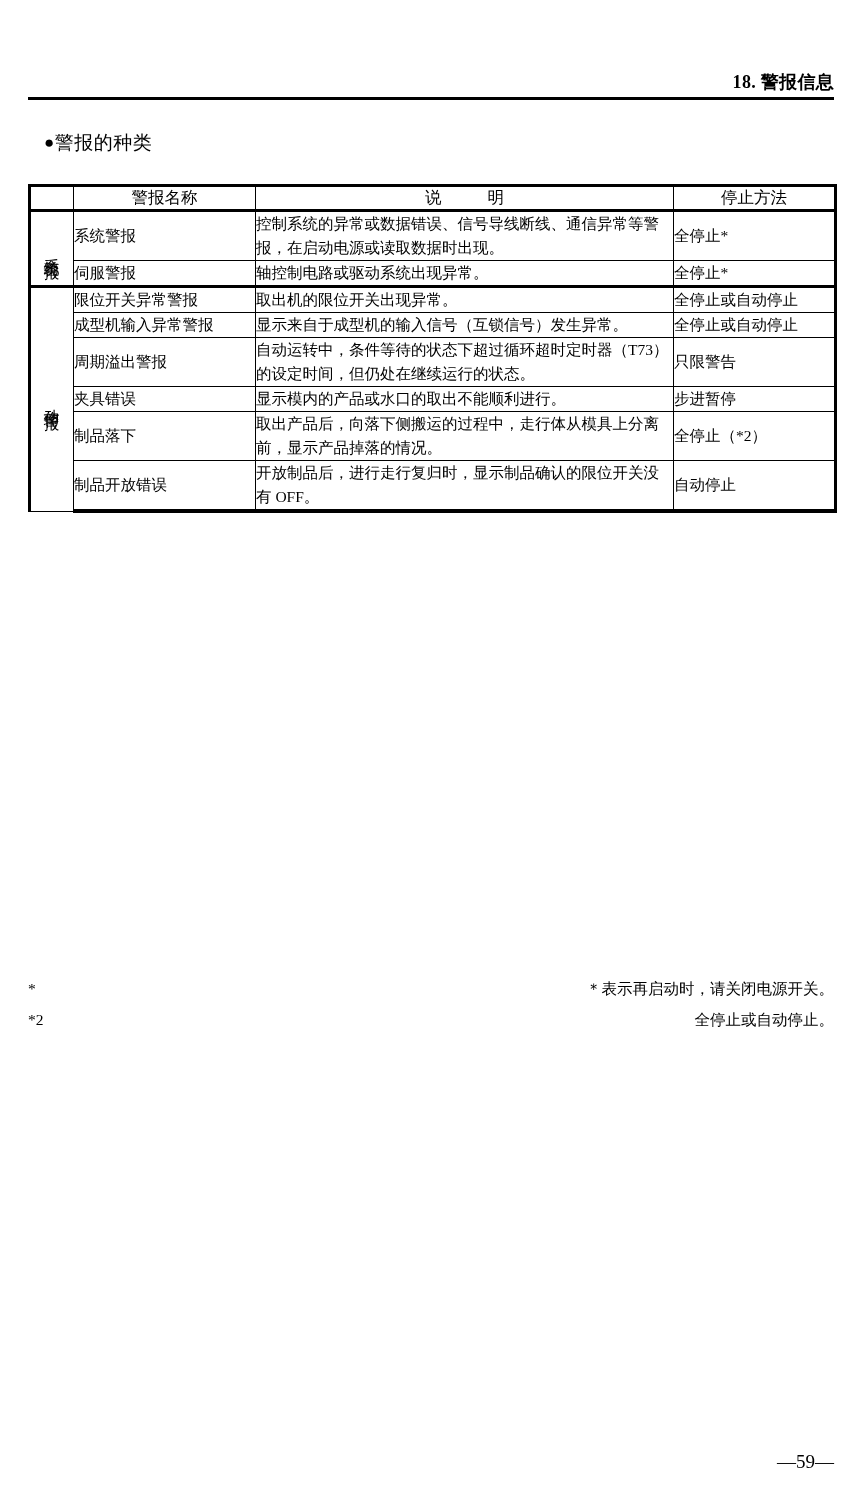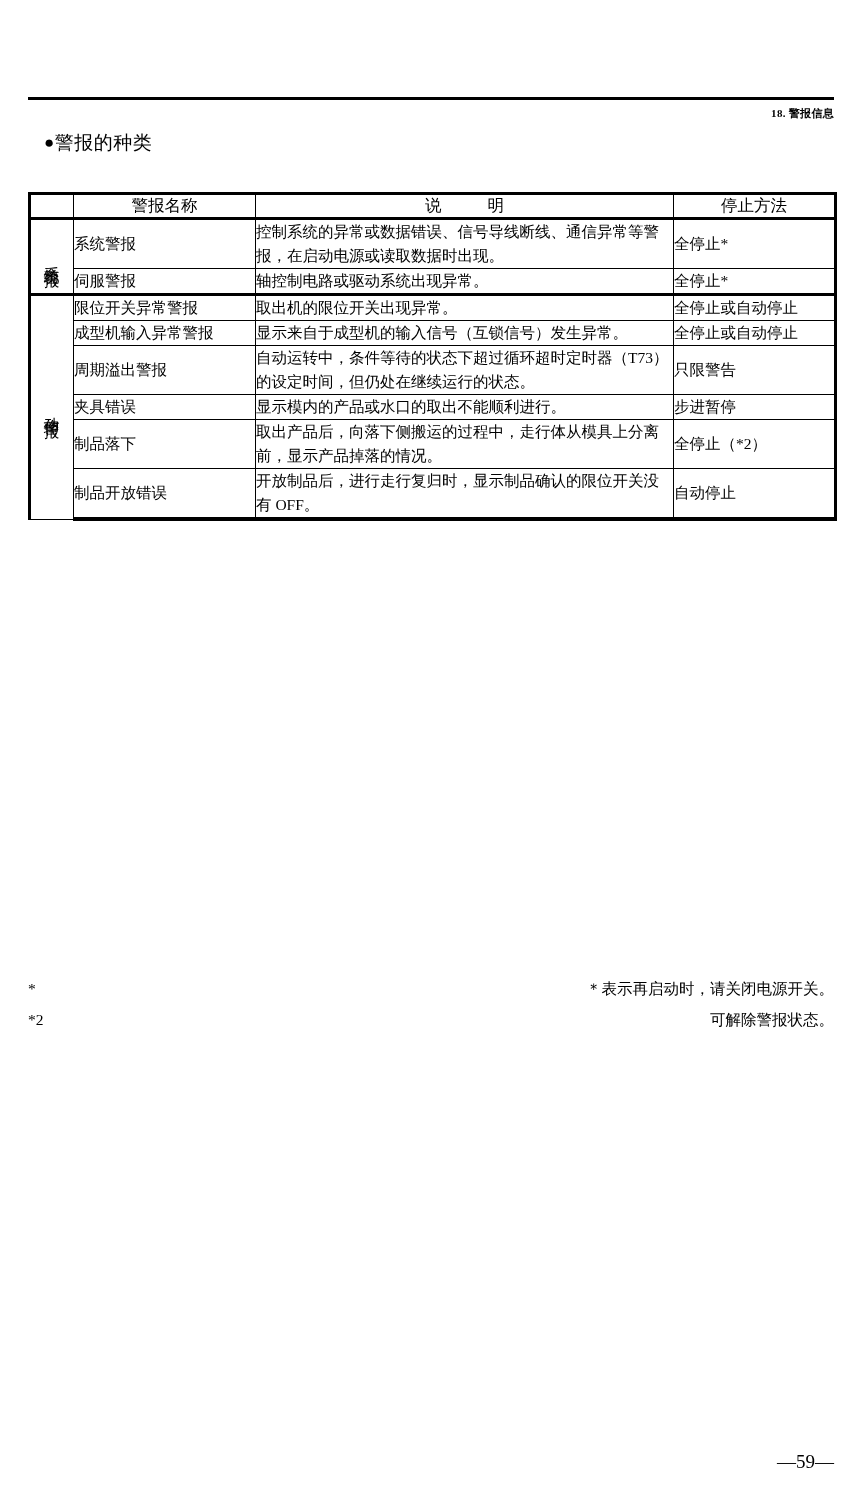--- a/index.html
+++ b/index.html
@@ -23,24 +23,23 @@
     box-sizing: border-box;
     padding: 0;
   }
   
   .header {
     position: absolute;
     left: 28px;
     right: 28px;
     top: 70px;
     text-align: right;
-    font-size: 11px;
+    font-size: 18px;
     font-weight: bold;
     letter-spacing: 0.3px;
-    margin-top: 36px;
   }
   .header-rule {
     position: absolute;
     left: 28px;
     right: 28px;
     top: 97px;
     height: 3px;
     background: #000000;
   }
   
@@ -53,21 +52,21 @@
     letter-spacing: 0.5px;
   }
   .bullet {
     font-size: 17px;
     vertical-align: 1px;
   }
   
   .table-wrap {
     position: absolute;
     left: 28px;
-    top: 192px;
+    top: 184px;
     width: 806px;
   }
   table.alarm {
     border-collapse: collapse;
     width: 806px;
     table-layout: fixed;
     font-size: 15.5px;
   }
   table.alarm td {
     border: 1px solid #000000;
@@ -228,19 +227,19 @@
   </div>
 
   <div class="notes">
     <div class="note-row">
       <div class="note-mark">*</div>
       <div class="note-body">＊表示再启动时，请关闭电源开关。</div>
     </div>
     <div class="note-row">
       <div class="note-mark">*2</div>
       <div class="note-body">
-        <div class="note-indent">可解除警报状态。</div>
+        <div class="note-indent">全停止或自动停止。</div>
       </div>
     </div>
   </div>
 
   <div class="footer">—59—</div>
 </div>
 
 </body></html>

